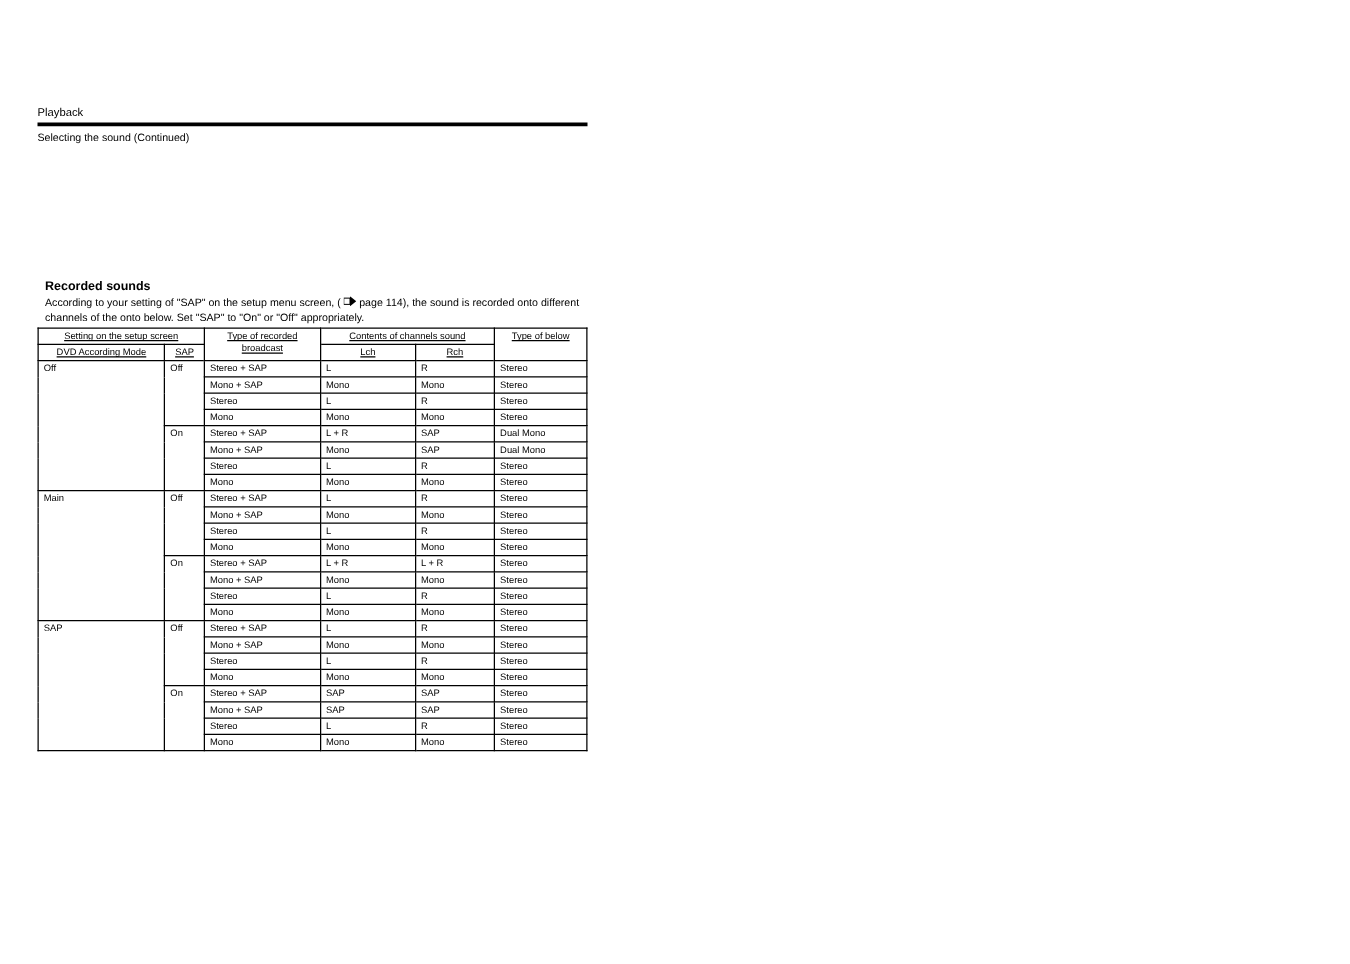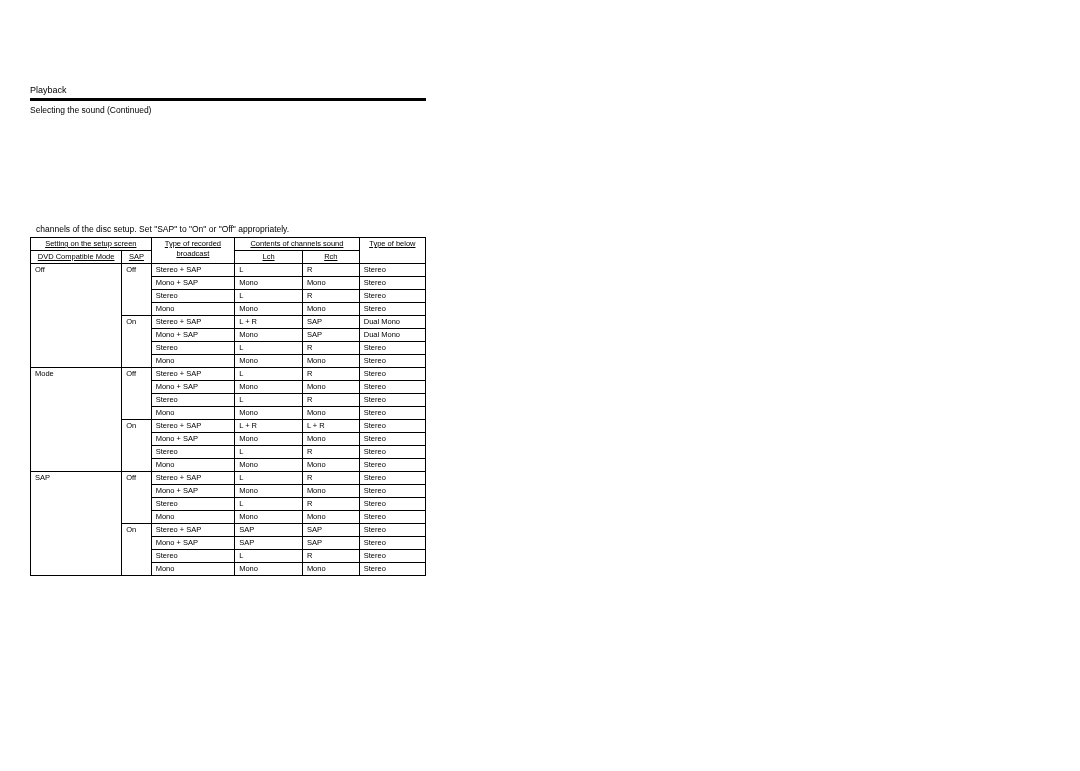--- a/index.html
+++ b/index.html
@@ -9,21 +9,21 @@
     background: #fff;
     color: #000;
     width: 1080px;
     height: 771px;
     position: relative;
   }
   .page {
     position: absolute;
     left: 30px;
     top: 85px;
-    width: 396px;
+    width: 440px;
   }
   .header-cat {
     font-size: 9px;
     margin-bottom: 3px;
   }
   .thick-rule {
     border-top: 3px solid #000;
     margin: 0 0 4px 0;
   }
   .subheading {
@@ -74,41 +74,52 @@
 </style>
 </head>
 <body>
 
 <div class="page">
 
   <div class="header-cat">Playback</div>
   <div class="thick-rule"></div>
   <div class="subheading">Selecting the sound (Continued)</div>
 
-
-  <div class="body-text">channels of the disc setup. Set "SAP" to "On" or "Off" appropriately.</div>
+  <div class="section-title">Recorded sounds</div>
+
+  <div class="body-text">
+    <span>According to your setting of "SAP" on the setup menu screen, (</span>
+    <span class="arrow-icon">
+      <svg width="10" height="8" viewBox="0 0 10 8">
+        <rect x="0" y="1.5" width="5" height="5" fill="none" stroke="#000" stroke-width="0.8"></rect>
+        <polygon points="5,0 5,8 10,4" fill="#000"></polygon>
+      </svg>
+    </span>
+    <span> page 114), the sound is recorded onto different</span>
+  </div>
+  <div class="body-text">channels of the onto below. Set "SAP" to "On" or "Off" appropriately.</div>
 
   <table class="sound-table">
     <colgroup>
       <col class="col-mode">
         <col class="col-sap">
         <col class="col-type">
       <col class="col-lch">
         <col class="col-rch">
         <col class="col-rec">
     </colgroup>
     <thead>
       <tr>
         <th colspan="2">Setting on the setup screen</th>
         <th rowspan="2">Type of recorded broadcast</th>
         <th colspan="2">Contents of channels sound</th>
         <th rowspan="2">Type of below</th>
       </tr>
       <tr>
-        <th>DVD Compatible Mode</th>
+        <th>DVD According Mode</th>
         <th>SAP</th>
         <th>Lch</th>
         <th>Rch</th>
       </tr>
     </thead>
     <tbody id="table-body">
     <tr>
           <td rowspan="8">Off</td>
           <td rowspan="4">Off</td>
           <td>Stereo + SAP</td>
@@ -153,21 +164,21 @@
           <td>R</td>
           <td>Stereo</td>
         </tr>
         <tr>
           <td>Mono</td>
           <td>Mono</td>
           <td>Mono</td>
           <td>Stereo</td>
         </tr>
         <tr>
-          <td rowspan="8">Mode</td>
+          <td rowspan="8">Main</td>
           <td rowspan="4">Off</td>
           <td>Stereo + SAP</td>
           <td>L</td>
           <td>R</td>
           <td>Stereo</td>
         </tr>
         <tr>
           <td>Mono + SAP</td>
           <td>Mono</td>
           <td>Mono</td>

